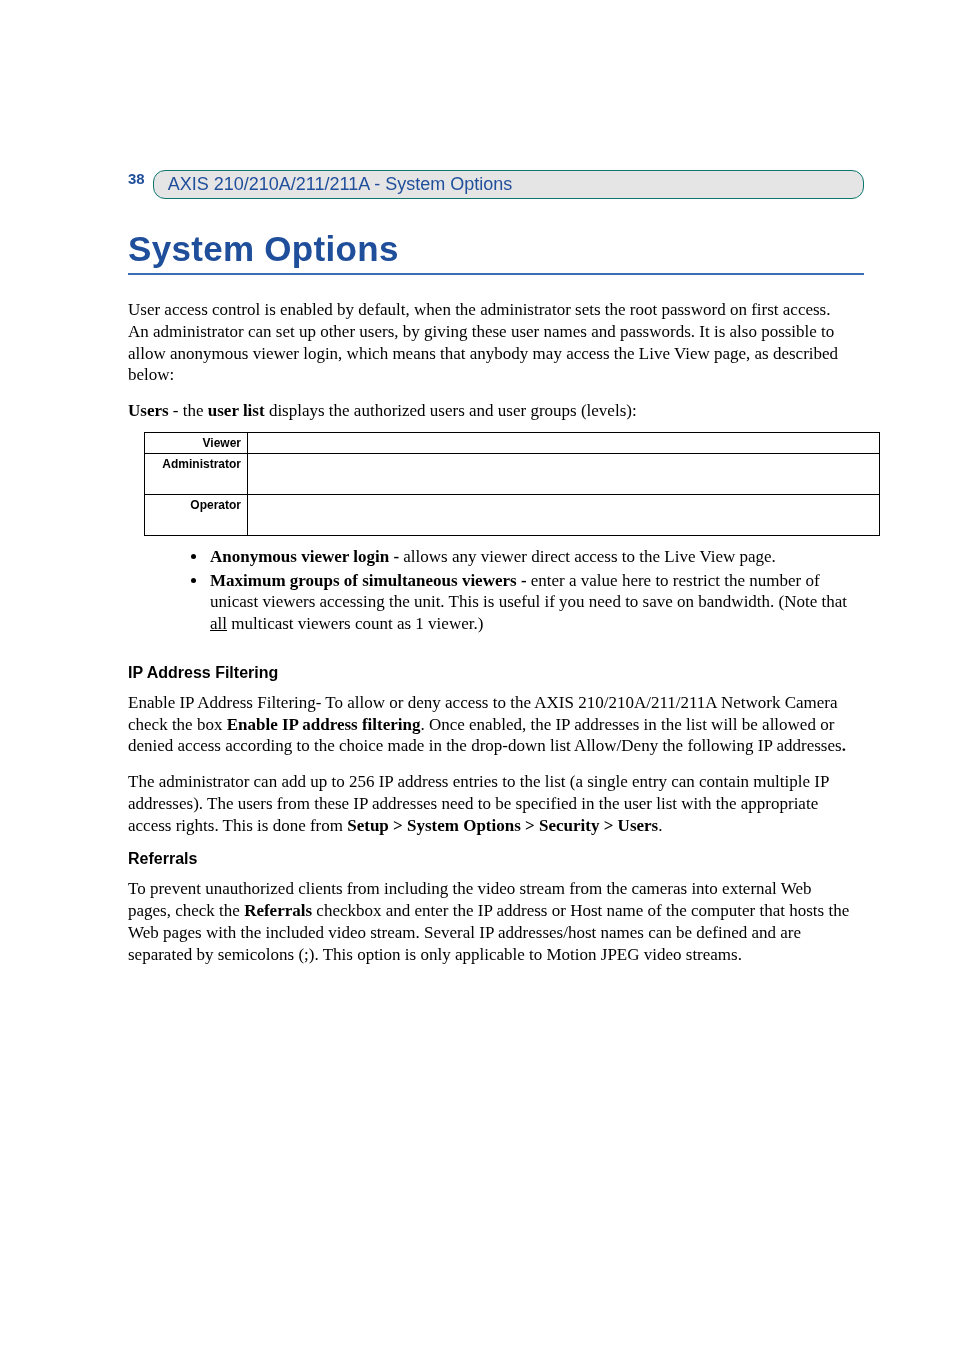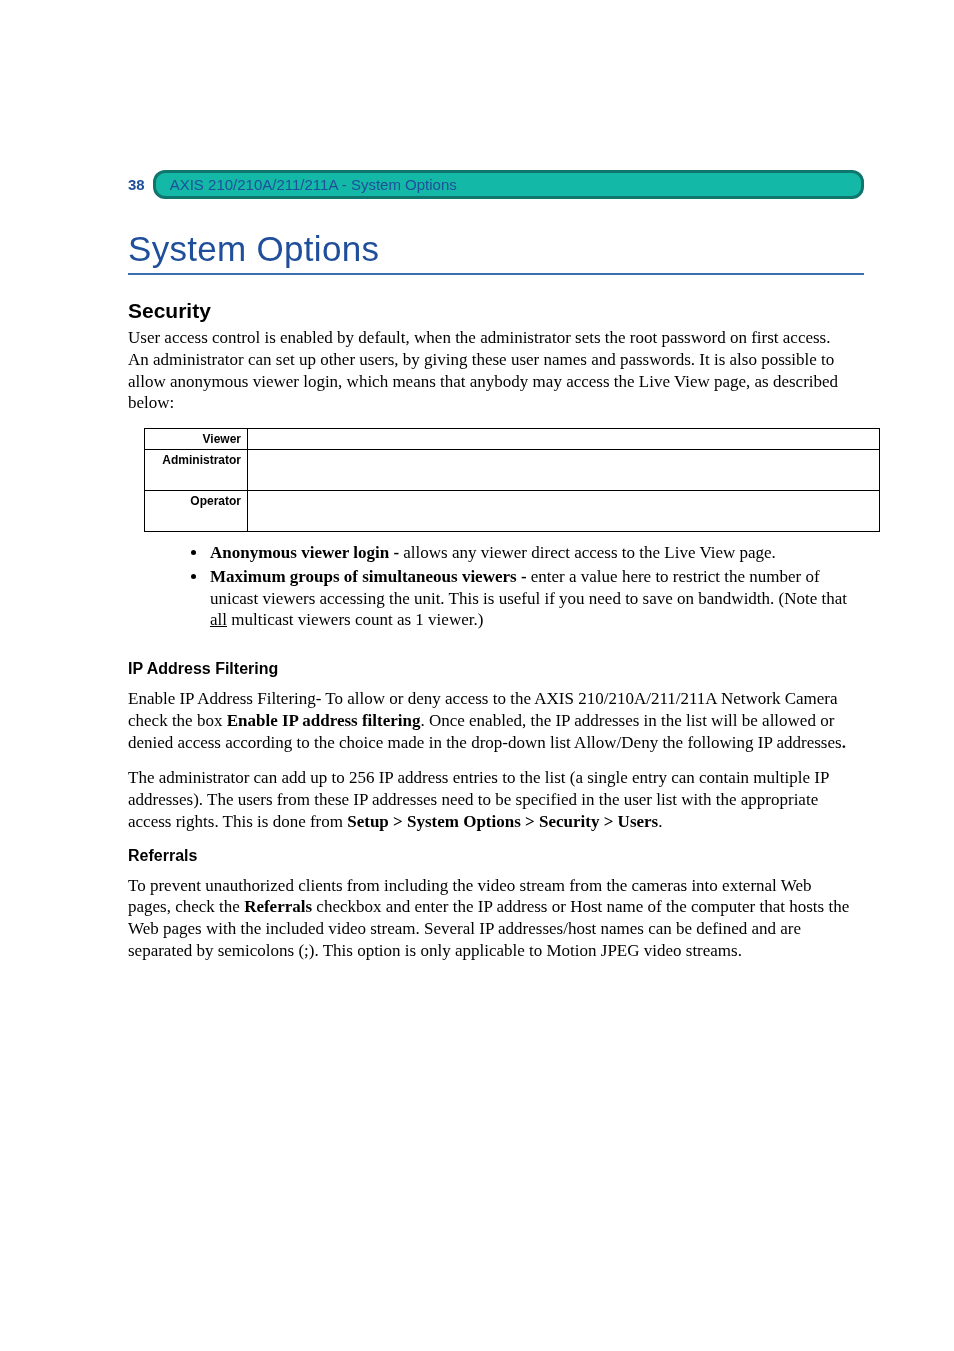--- a/index.html
+++ b/index.html
@@ -11,45 +11,45 @@
   }
   .page {
     width: 954px;
     height: 1351px;
     box-sizing: border-box;
     padding: 170px 90px 0 128px;
     position: relative;
   }
   .header-row {
     display: flex;
-    align-items: center;
+    align-items: flex-start;
     margin-bottom: 30px;
   }
   .page-num-badge {
     color: #1f4e9b;
     font-family: Verdana, Arial, sans-serif;
     font-weight: bold;
     font-size: 15px;
     margin-right: 8px;
   }
   .header-pill {
     flex: 1;
-    border: 3px solid #0f766e;
+    border: 1px solid #0f766e;
     border-radius: 12px;
     padding: 3px 14px;
     font-family: Verdana, Arial, sans-serif;
-    font-size: 15px;
+    font-size: 18px;
     color: #1f4e9b;
     font-weight: 500;
-    background: #14b8a6;
+    background: #e5e5e5;
   }
   h1.main-title {
     font-family: "Trebuchet MS", "Lucida Sans", Arial, sans-serif;
     color: #1f4e9b;
-    font-weight: 400;
+    font-weight: 700;
     font-size: 35px;
     margin: 0 0 4px 0;
     letter-spacing: 0.3px;
   }
   .title-underline {
     border-bottom: 2px solid #3a6fb5;
     margin-bottom: 24px;
   }
   h2.subsection {
     font-family: "Trebuchet MS", "Lucida Sans", Arial, sans-serif;
@@ -119,23 +119,25 @@
 <div class="page">
 
   <div class="header-row">
     <span class="page-num-badge">38</span>
     <div class="header-pill">AXIS 210/210A/211/211A - System Options</div>
   </div>
 
   <h1 class="main-title">System Options</h1>
   <div class="title-underline"></div>
 
-  <h2 class="subsection">Security</h2>
   <p class="body">User access control is enabled by default, when the administrator sets the root password on first access. An administrator can set up other users, by giving these user names and passwords. It is also possible to allow anonymous viewer login, which means that anybody may access the Live View page, as described below:</p>
 
+  <p class="list-intro">
+    <span class="bold">Users</span><span> - the </span><span class="bold">user list</span><span> displays the authorized users and user groups (levels):</span>
+  </p>
 
   <table class="levels">
     <tbody>
         <tr>
       <td class="label">Viewer</td>
       <td></td>
     </tr>
     <tr class="two-line">
       <td class="label">Administrator</td>
       <td></td>

